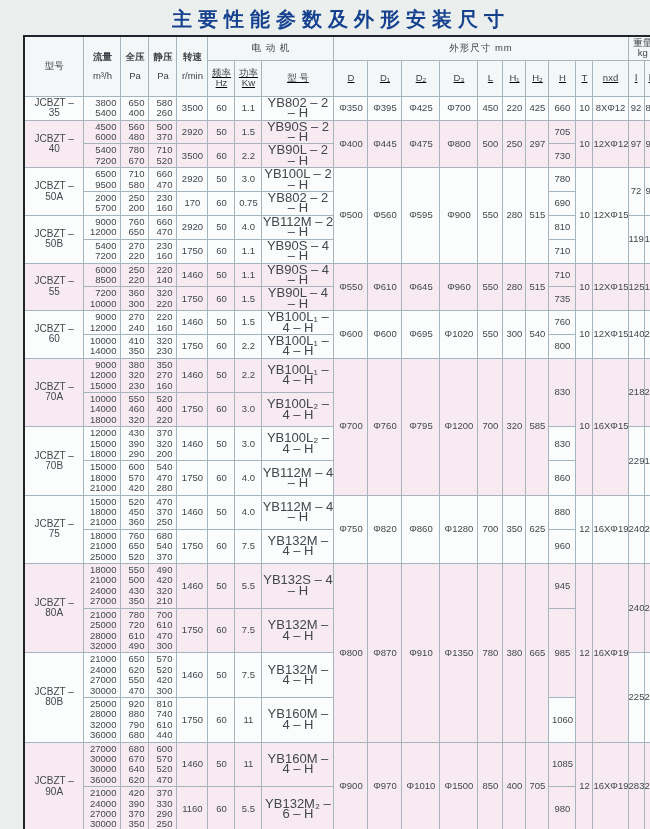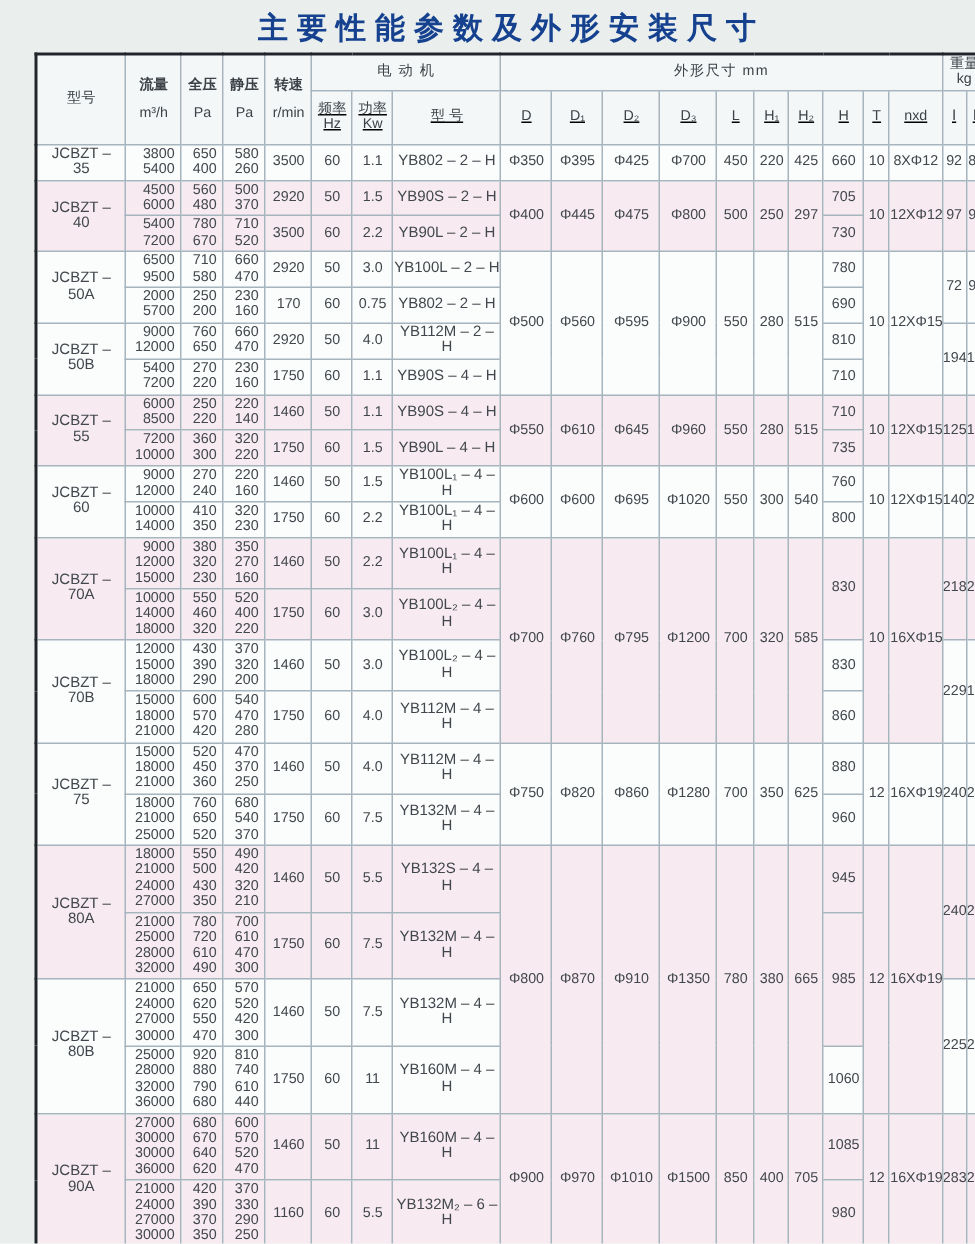--- a/index.html
+++ b/index.html
@@ -38,21 +38,21 @@
     font-weight:normal;
     overflow:hidden;
   }
   thead th { background:#f4f7f8; color:#3c4247; }
   thead tr.hrow1 { height:20px; }
   thead tr.hrow2 { height:36px;text-decoration:underline; }
   .pre { white-space:pre-line; }
   .tall div.hl { margin-bottom:9px;font-weight:bold; }
   .num { text-align:right; padding-right:4px; }
   .model { font-size:10px; }
-  .motor { font-size:10px; }
+  .motor { font-size:13px; }
   .band-pink  { background:#f7ebf1; }
   .band-plain { background:#fbfcfc; }
   .grp { letter-spacing:1px; }
 </style>
 </head>
 <body>
 
 <div class="page">
   <div class="title">主要性能参数及外形安装尺寸</div>
 
@@ -235,21 +235,21 @@
 12000</td>
           <td class="pre num band-plain">760
 650</td>
           <td class="pre num band-plain">660
 470</td>
           <td class="band-plain">2920</td>
           <td class="band-plain">50</td>
           <td class="band-plain">4.0</td>
           <td class="motor band-plain">YB112M – 2 – H</td>
           <td class="band-plain">810</td>
-          <td rowspan="2" class="band-plain">194</td>
+          <td rowspan="2" class="band-plain">119</td>
           <td rowspan="2" class="band-plain">111</td>
         </tr>
         <tr>
           <td class="pre num band-plain">5400
 7200</td>
           <td class="pre num band-plain">270
 220</td>
           <td class="pre num band-plain">230
 160</td>
           <td class="band-plain">1750</td>

